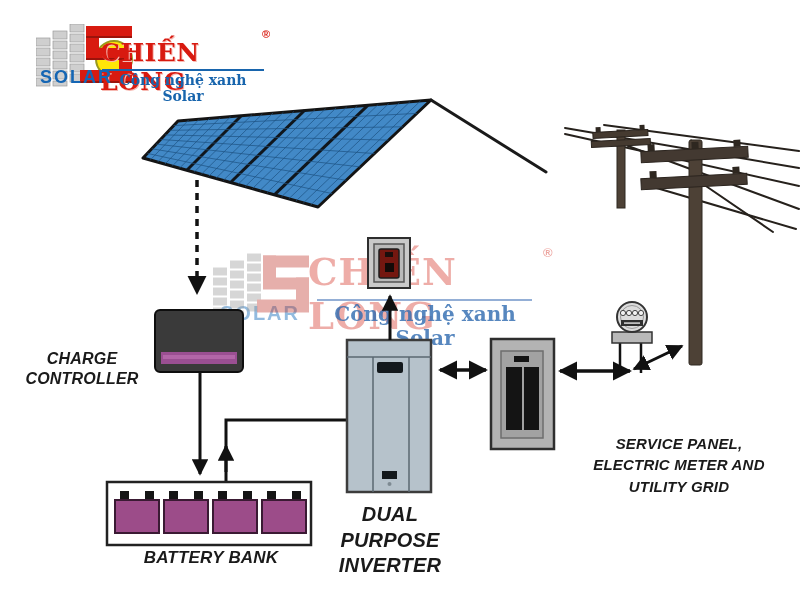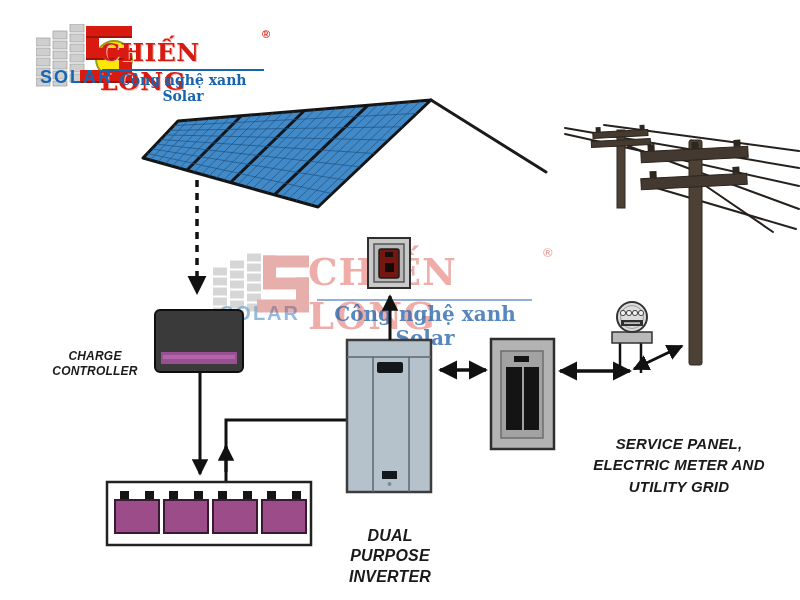--- a/index.html
+++ b/index.html
@@ -3,23 +3,23 @@
 <meta charset="utf-8">
 <style>
   html,body{margin:0;padding:0;background:#fff;}
   #canvas{position:relative;width:800px;height:600px;background:#ffffff;overflow:hidden;
           font-family:"Liberation Sans",sans-serif;}
   .abs{position:absolute;}
   
   .diag-label{position:absolute;font-family:"Liberation Sans",sans-serif;font-weight:bold;
               font-style:italic;color:#1a1a1a;text-align:center;white-space:pre-line;
               z-index:6;letter-spacing:.2px;}
-  #lbl-charge{left:15px;top:349px;width:160px;font-size:12px;line-height:1.28;}
+  #lbl-charge{left:2px;top:349px;width:160px;font-size:16px;line-height:1.28;}
   #lbl-battery{left:105px;top:548px;width:212px;font-size:17px;}
-  #lbl-inverter{left:325px;top:526px;width:130px;font-size:16px;line-height:1.28;}
+  #lbl-inverter{left:325px;top:502px;width:130px;font-size:20px;line-height:1.28;}
   #lbl-backup{left:413px;top:240px;width:125px;font-size:15px;line-height:1.45;}
   #lbl-service{left:563px;top:390px;width:232px;font-size:15px;line-height:1.42;margin-top:43px;}
   
   .logo-part{z-index:10;}
   #logo-sun{left:95px;top:40px;width:34px;height:34px;border-radius:50%;
             background:#ffe608;border:2px solid #99991c;z-index:9;}
   #logo-name{left:100px;top:38px;width:170px;font-family:"DejaVu Serif",serif;font-weight:bold;
              font-size:25px;color:#d81a10;letter-spacing:.5px;z-index:11;
              text-shadow:1px 1px 0 #f6b9b2;}
   #logo-reg{left:262px;top:28px;font-size:11px;color:#d81a10;font-weight:bold;z-index:11;}
@@ -278,19 +278,20 @@
       </g>
       <rect x="621" y="320" width="22" height="6" fill="#2f2f2f"></rect>
       <rect x="624" y="322.3" width="16" height="1.6" fill="#cfcfcf"></rect>
     </g>
 
     <line x1="634" y1="369" x2="682" y2="346" stroke="#111" stroke-width="3" marker-start="url(#arw)" marker-end="url(#arw)"></line>
   </svg>
 
   <div class="diag-label" id="lbl-charge">CHARGE
 CONTROLLER</div>
+  <div class="diag-label" id="lbl-battery">BATTERY BANK</div>
   <div class="diag-label" id="lbl-inverter">DUAL
 PURPOSE
 INVERTER</div>
   <div class="diag-label" id="lbl-service">SERVICE PANEL,
 ELECTRIC METER AND
 UTILITY GRID</div>
 </div>
 
 </body></html>

